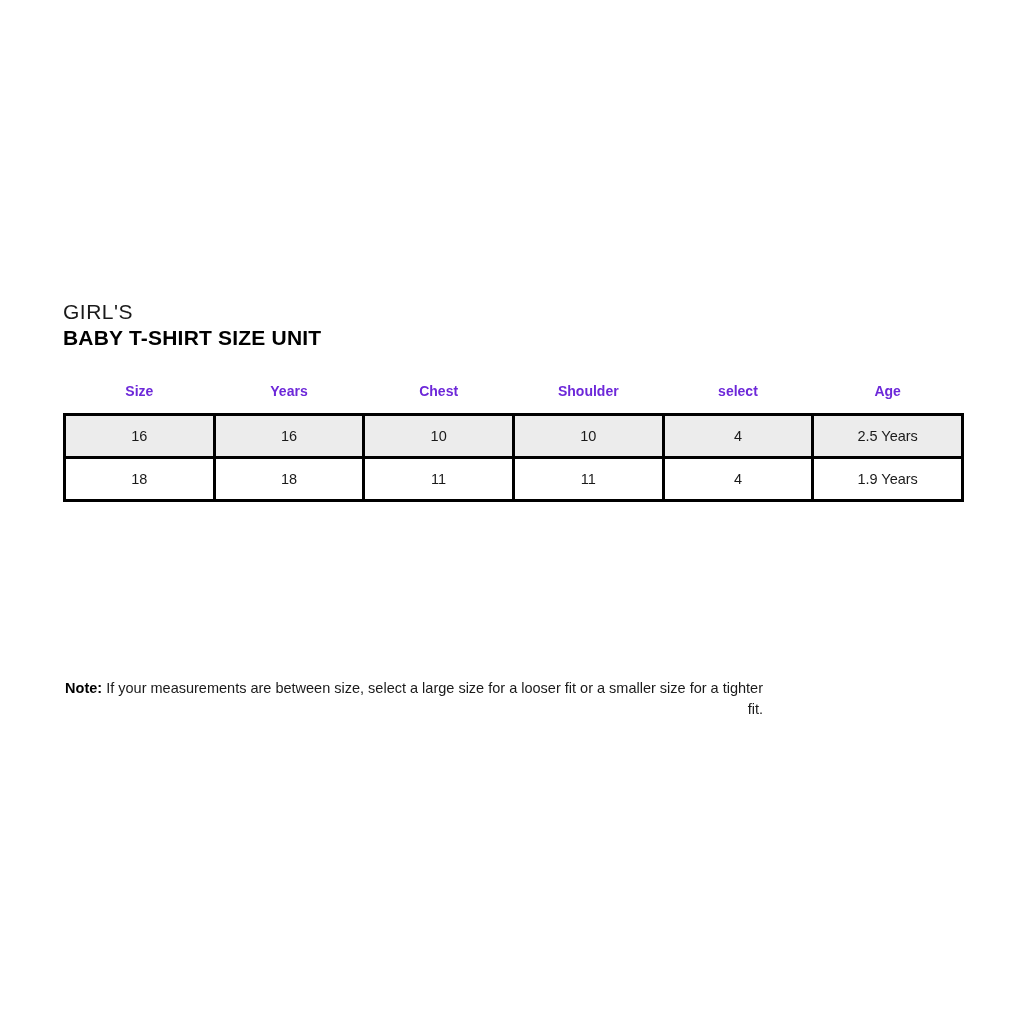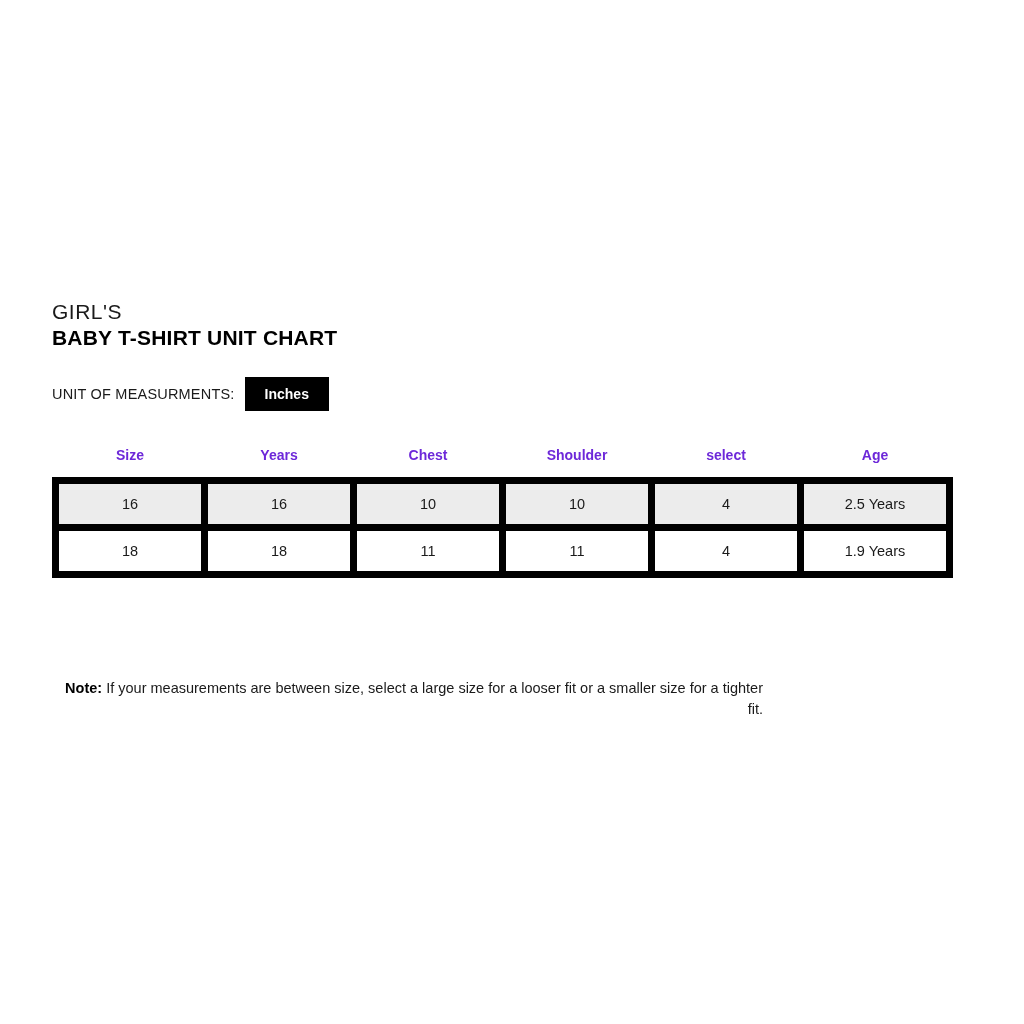--- a/index.html
+++ b/index.html
@@ -15,21 +15,21 @@
     overflow: hidden;
   }
   .page {
     position: relative;
     width: 1024px;
     height: 1024px;
     box-sizing: border-box;
   }
   .chart-block {
     position: absolute;
-    left: 52px;
+    left: 63px;
     top: 300px;
     width: 901px;
   }
   .title-sub {
     font-size: 21px;
     letter-spacing: 0.5px;
     font-weight: 400;
     color: #1a1a1a;
     line-height: 1.1;
     margin: 0 0 3px 0;
@@ -74,21 +74,21 @@
     font-weight: bold;
     color: #6d28d9;
     padding: 8px 0 14px 0;
     text-align: center;
   }
   table.size-table td {
     font-size: 14.5px;
     color: #1a1a1a;
     text-align: center;
     padding: 12px 0;
-    border: 7px solid #000000;
+    border: 3px solid #000000;
   }
   tr.shaded td {
     background: #ececec;
   }
   tr.plain td {
     background: #ffffff;
     margin-top: 23px;
   }
   .note {
     position: absolute;
@@ -106,26 +106,22 @@
   }
 </style>
 </head>
 <body>
 
 <div class="page">
 
   <div class="chart-block">
 
     <div class="title-sub">GIRL'S</div>
-    <div class="title-main">BABY T-SHIRT UNIT CHART</div>
+    <div class="title-main">BABY T-SHIRT SIZE UNIT</div>
 
-    <div class="unit-row">
-      <span class="unit-label">UNIT OF MEASURMENTS:</span>
-      <span class="unit-pill">Inches</span>
-    </div>
 
     <table class="size-table">
       <thead>
         <tr>
           <th>Size</th>
           <th>Years</th>
           <th>Chest</th>
           <th>Shoulder</th>
           <th>select</th>
           <th>Age</th>

